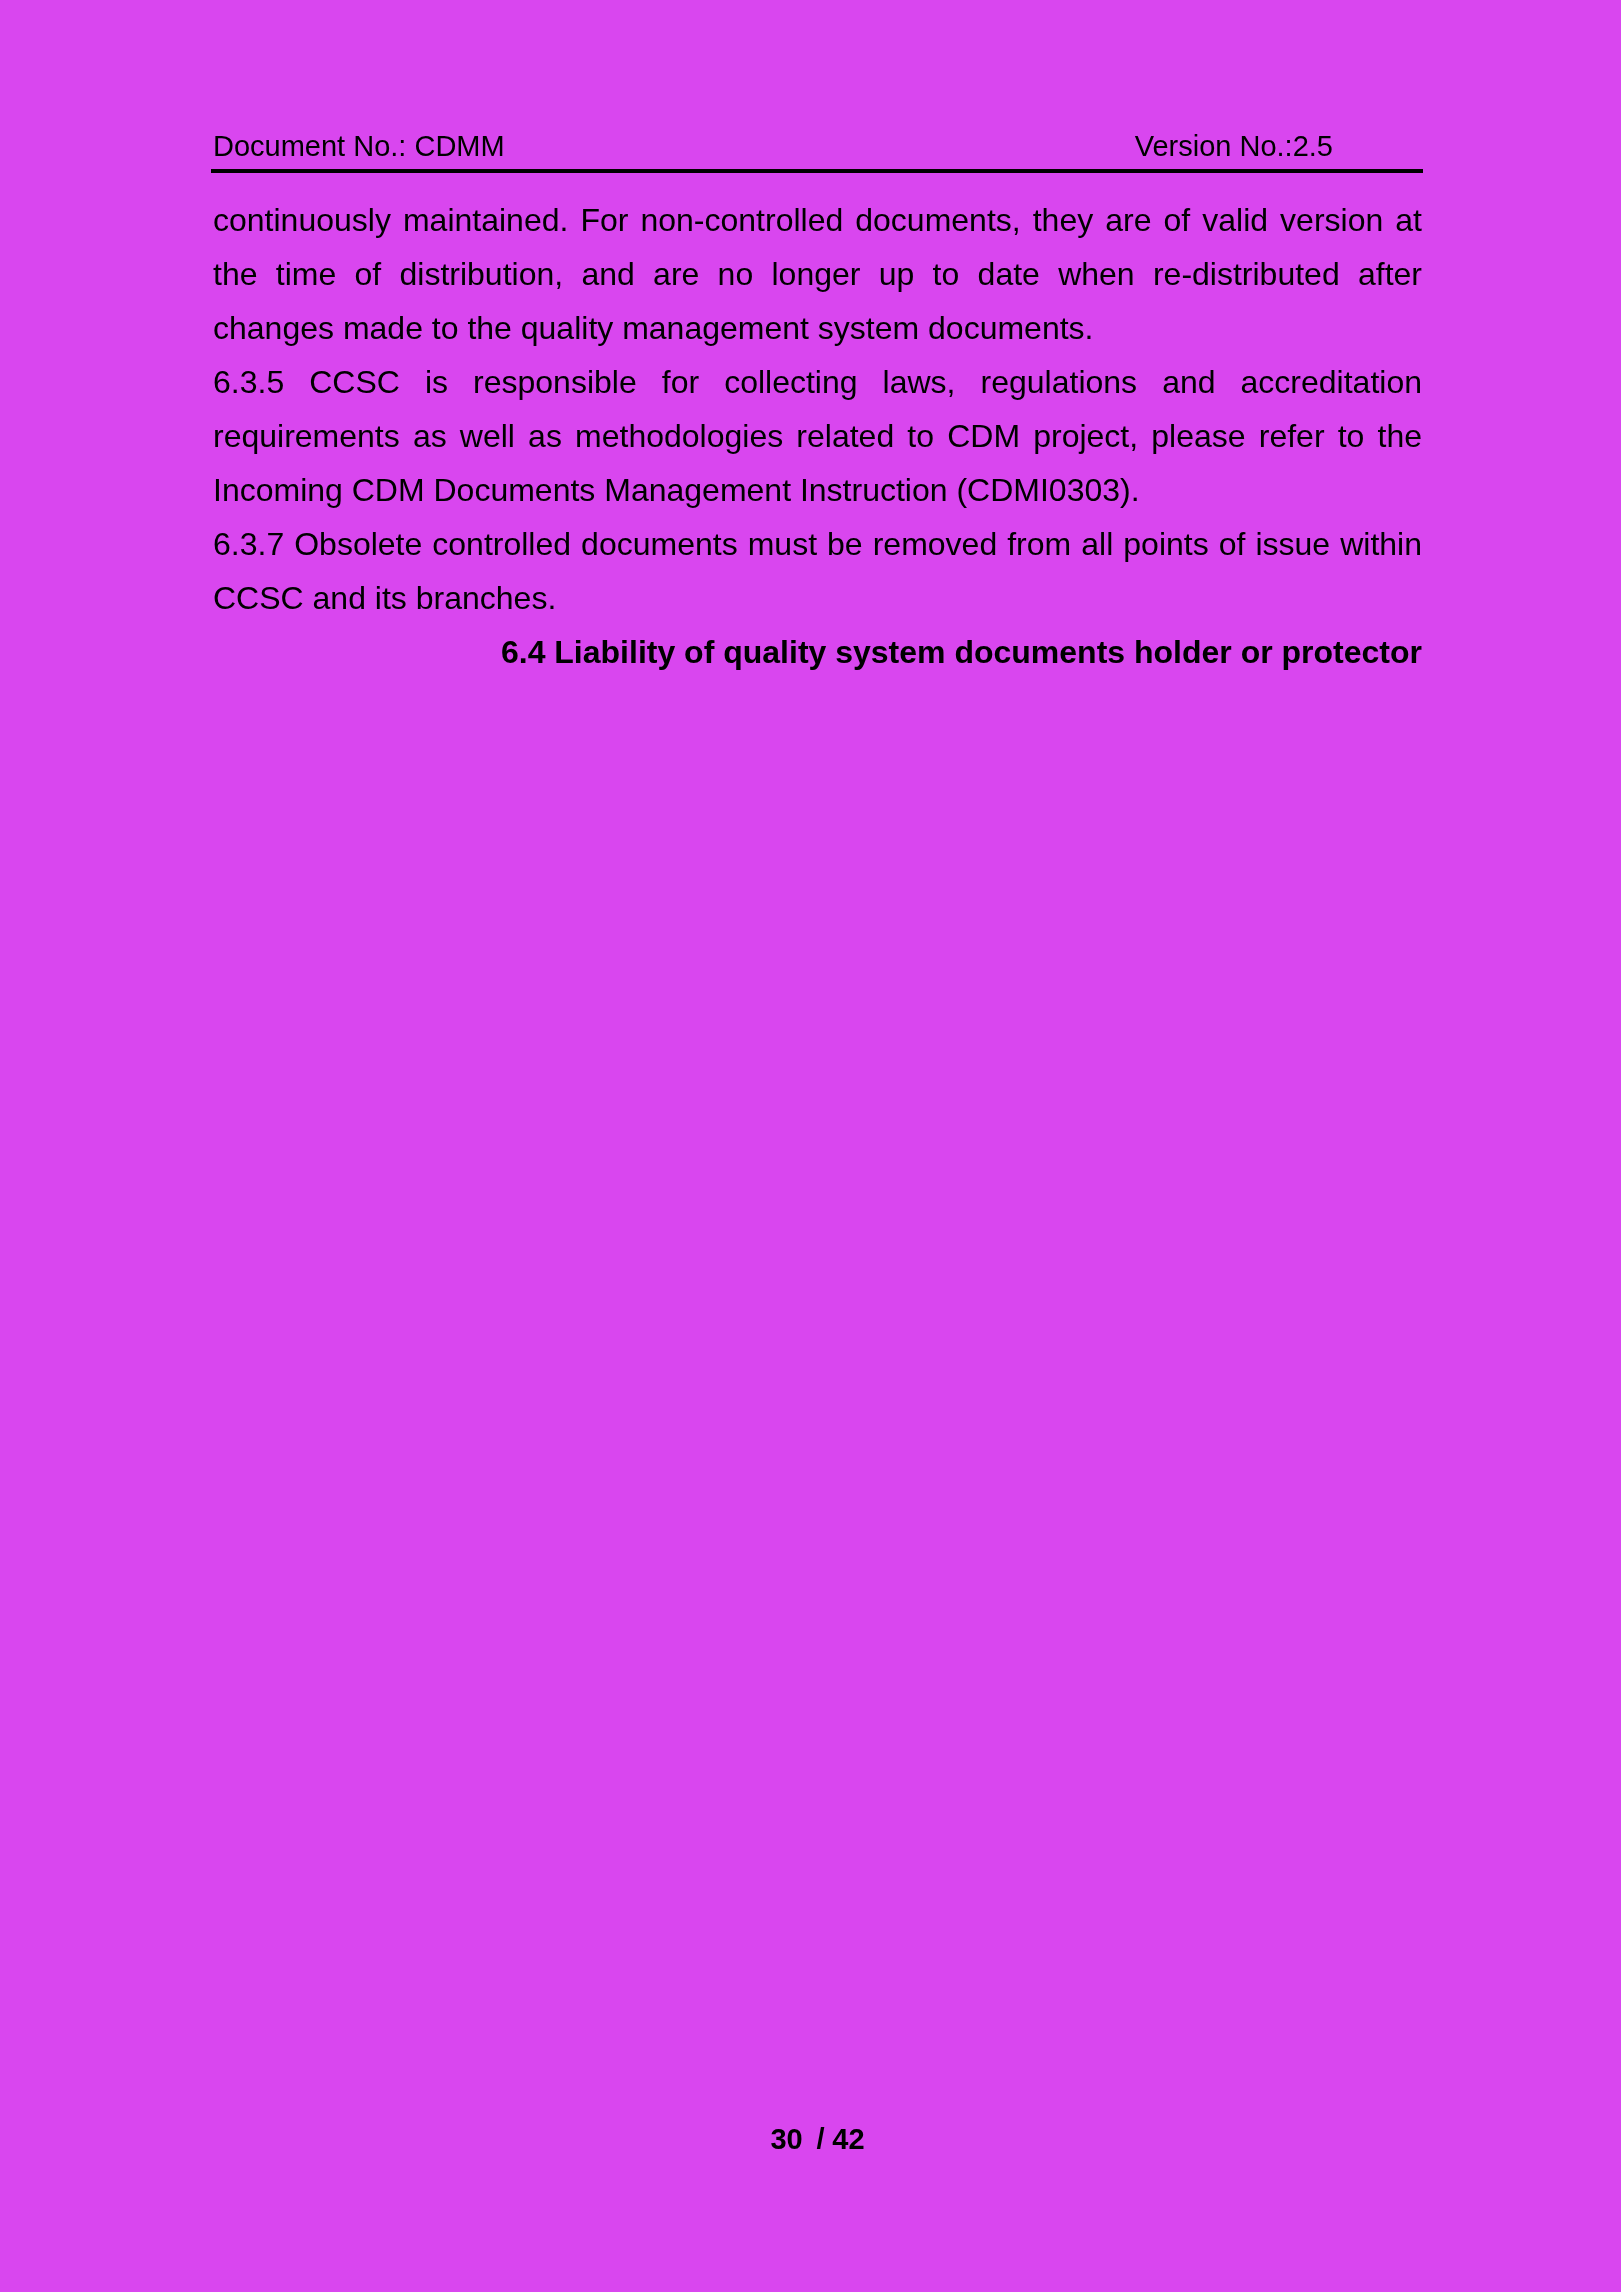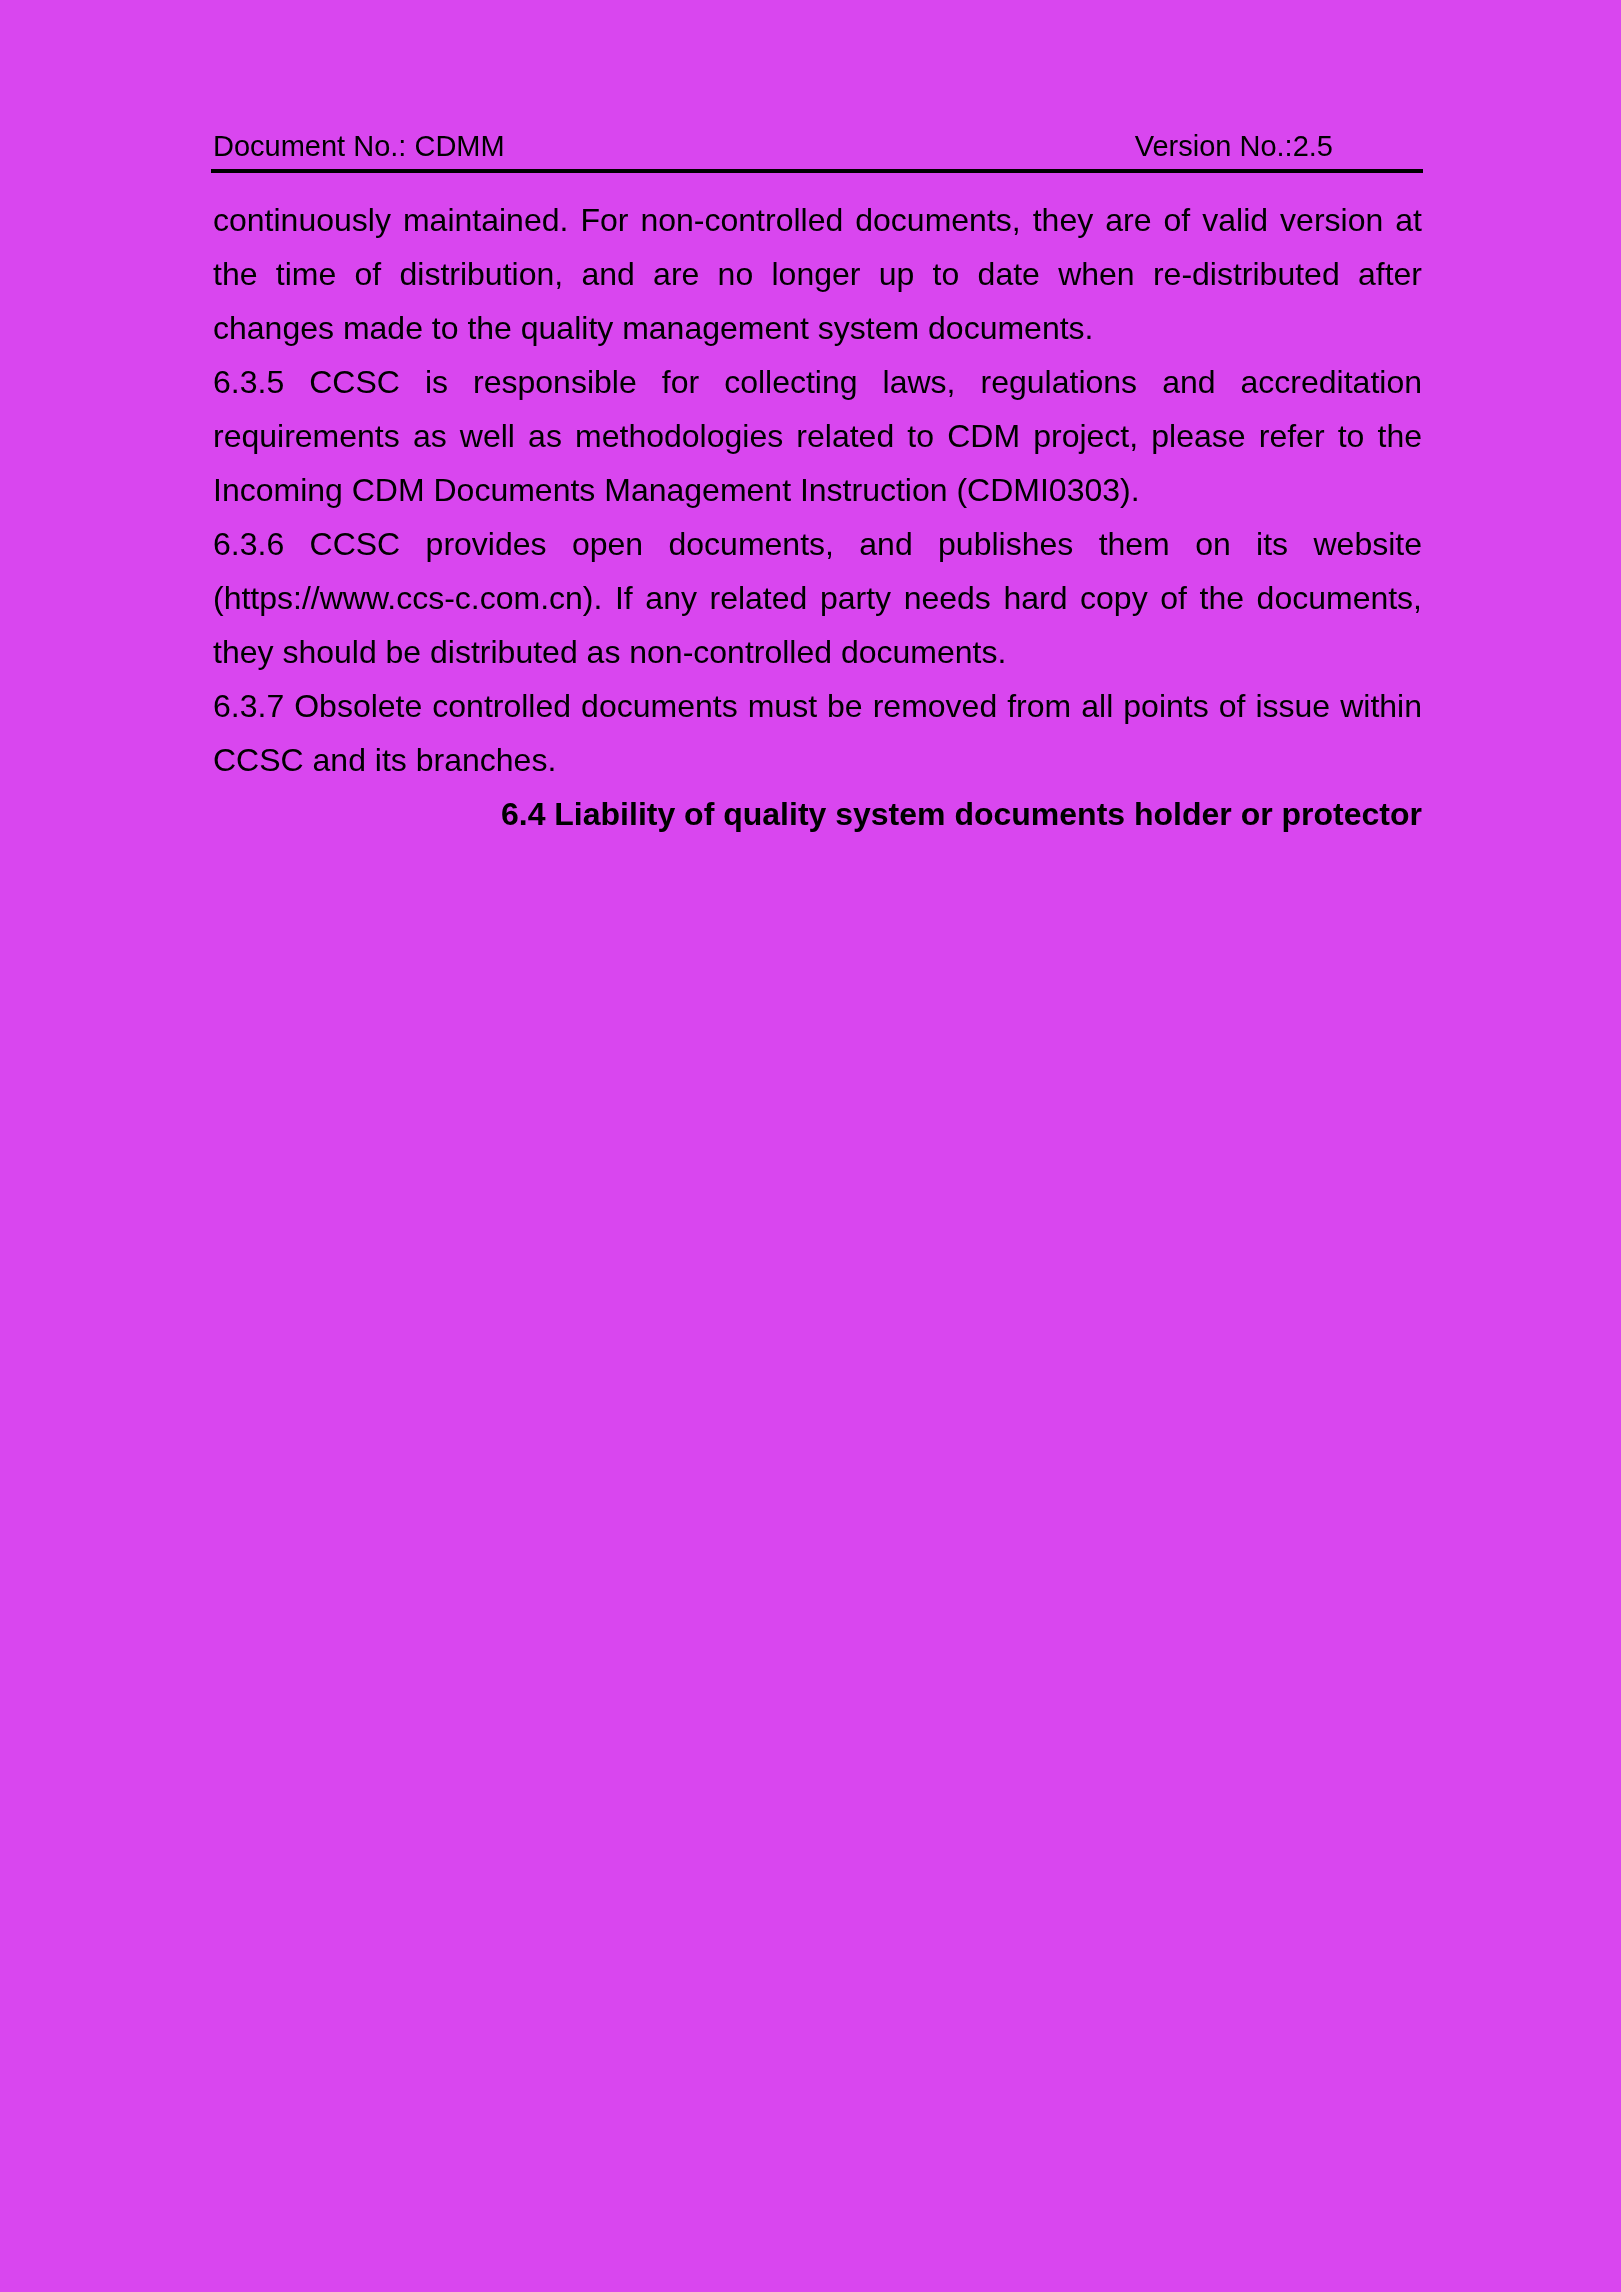--- a/index.html
+++ b/index.html
@@ -77,20 +77,22 @@
   <div class="header">
     <span class="header-left">Document No.: CDMM</span>
     <span class="header-right">Version No.:2.5</span>
   </div>
 
   <div class="header-rule"></div>
 
   <div class="body-text">
     <p>continuously maintained. For non-controlled documents, they are of valid version at the time of distribution, and are no longer up to date when re-distributed after changes made to the quality management system documents.</p>
     <p>6.3.5 CCSC is responsible for collecting laws, regulations and accreditation requirements as well as methodologies related to CDM project, please refer to the Incoming CDM Documents Management Instruction (CDMI0303).</p>
-    <p>6.3.6 CCSC provides open documents, and publishes them on its website (https://www.ccs-c.com.cn). If any related party needs hard copy of the documents, they should be distributed as non-controlled documents.</p>
     <p>6.3.7 Obsolete controlled documents must be removed from all points of issue within CCSC and its branches.</p>
     <p class="heading">6.4 Liability of quality system documents holder or protector</p>
   </div>
 
+  <div class="footer">
+    <span>30</span><span class="sep">/</span><span>42</span>
+  </div>
 
 </div>
 
 
 </body></html>

